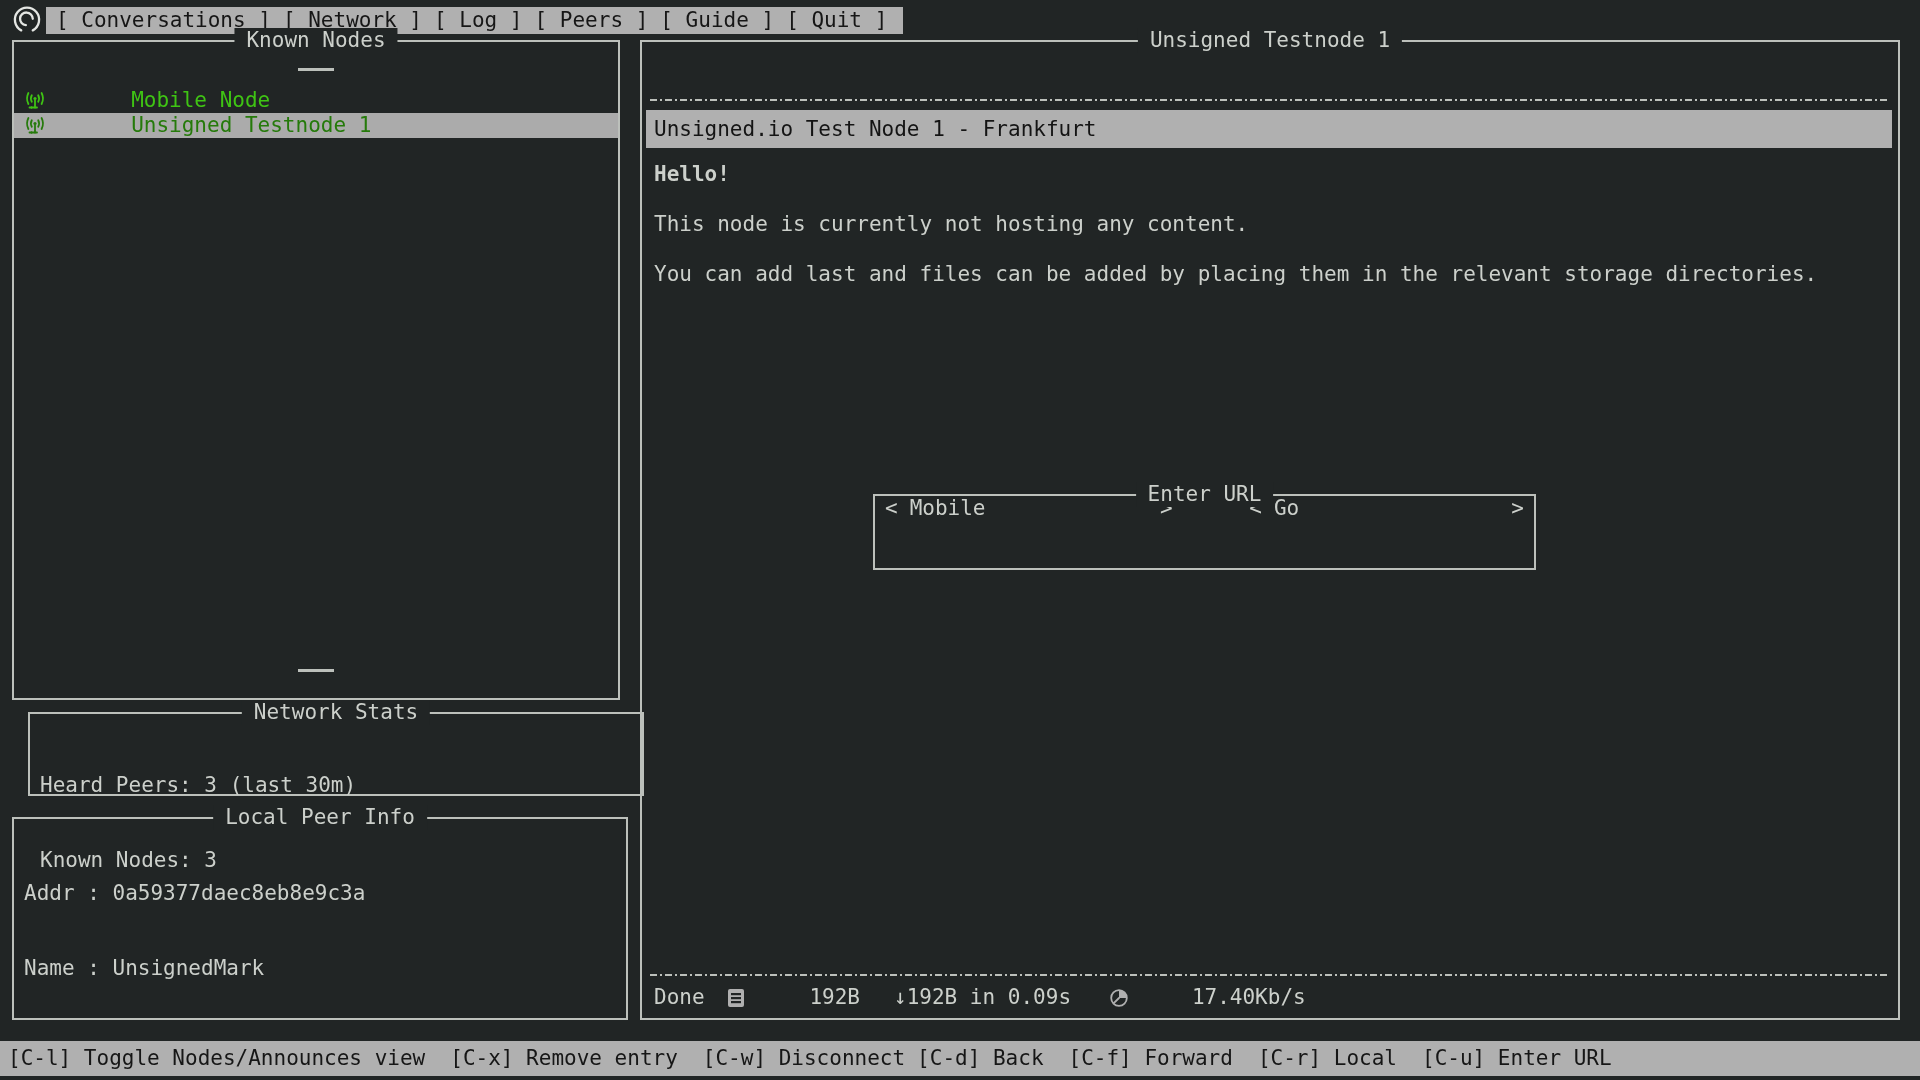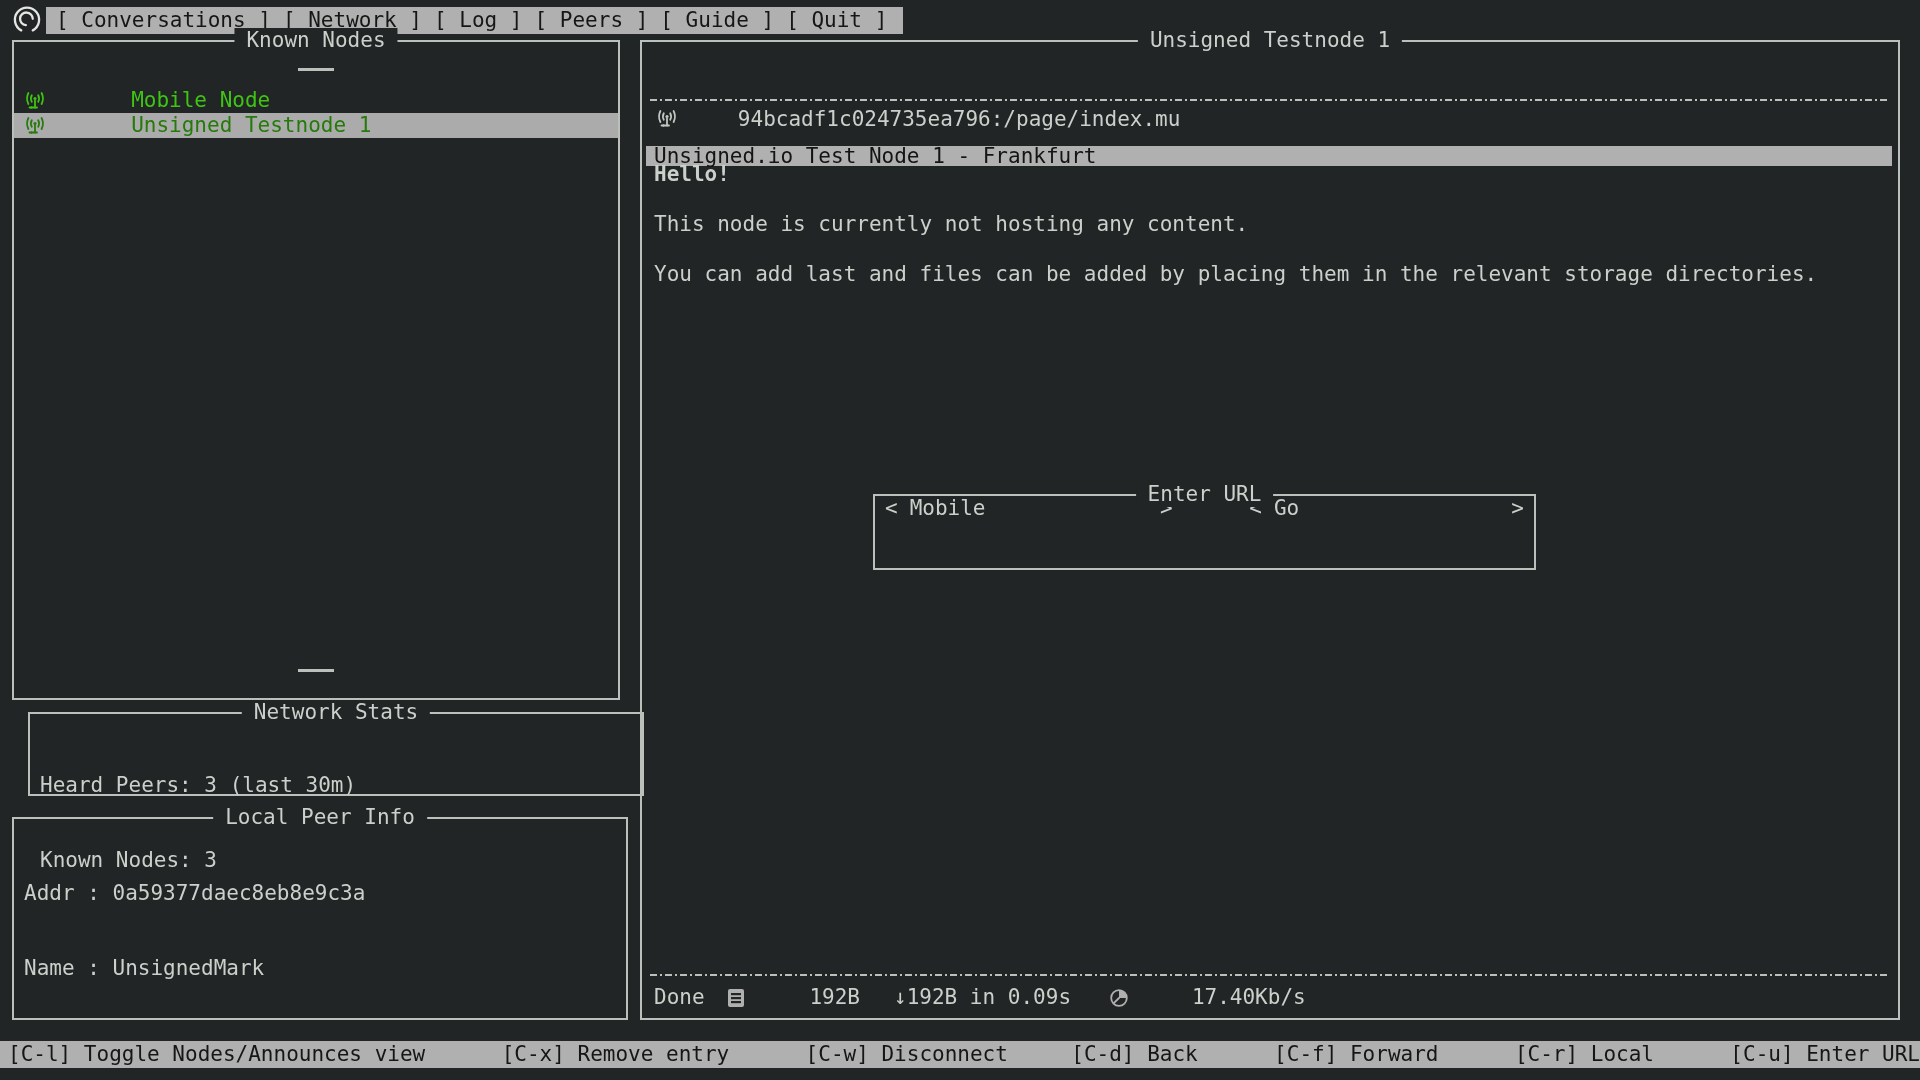--- a/index.html
+++ b/index.html
@@ -53,23 +53,23 @@
   .tui-btn .btn-label{flex:1;margin-left:12px;}
   .btn-split{display:flex;justify-content:space-between;height:25px;}
   .btn-split .tui-btn.left{width:45%;}
   .btn-split .tui-btn.right{width:42.5%;}
   
   #browser{left:640px;top:40px;width:1260px;height:980px;}
   #url-row{position:absolute;left:12px;top:17px;display:flex;align-items:center;white-space:pre;}
   #url-row .icon{margin-right:8px;color:#c3c7c2;}
   #browser-sep1{position:absolute;left:8px;right:8px;top:57px;}
   #page-heading{
-    position:absolute;left:4px;right:6px;top:68px;height:20px;
+    position:absolute;left:4px;right:6px;top:68px;height:38px;
     background:var(--bar-bg);color:#141414;display:flex;align-items:center;
-    padding-left:8px;white-space:pre;margin-top:36px;
+    padding-left:8px;white-space:pre;
   }
   .content-line{position:absolute;left:12px;white-space:pre;}
   #greeting{top:120px;font-weight:bold;}
   #content-line1{top:170px;}
   #content-line2{top:220px;}
   #status-sep{position:absolute;left:8px;right:8px;bottom:42px;}
   #status-row{position:absolute;left:12px;bottom:8px;height:25px;display:flex;align-items:center;white-space:pre;}
   #status-row .icon{color:#b0b0b0;}
   #status-state{margin-right:22px;}
   #size-icon{margin-right:7px;}
@@ -78,23 +78,23 @@
   #speed-icon{margin-right:7px;}
   
   #url-dialog{left:873px;top:494px;width:663px;height:76px;background:var(--bg);z-index:5;}
   #dialog-url-row{margin:9px 10px 0;display:flex;white-space:pre;}
   #dialog-url-value{margin-left:12px;}
   #dialog-btn-row{margin:0 10px;}
   #dialog-btn-row .tui-btn.left{width:45%;}
   #dialog-btn-row .tui-btn.right{width:43%;}
   
   #shortcutbar{
-    position:absolute;left:0;right:0;top:1041px;height:27px;
+    position:absolute;left:0;right:0;top:1041px;height:35px;
     background:var(--bar-bg);color:var(--bar-fg);
-    display:flex;align-items:center;padding-left:8px;white-space:pre;justify-content:space-between;
+    display:flex;align-items:center;padding-left:8px;white-space:pre;
   }
   #shortcutbar .sc{margin-right:25px;}
   #shortcutbar .sc.tight{margin-right:12px;}
   #shortcutbar .sc:last-child{margin-right:0;}
 </style>
 </head>
 <body>
 
 <div id="topbar-logo" class="icon">
   <svg viewBox="0 0 26 26" width="30" height="30" fill="none" stroke="currentColor" stroke-width="2" stroke-linecap="round">

